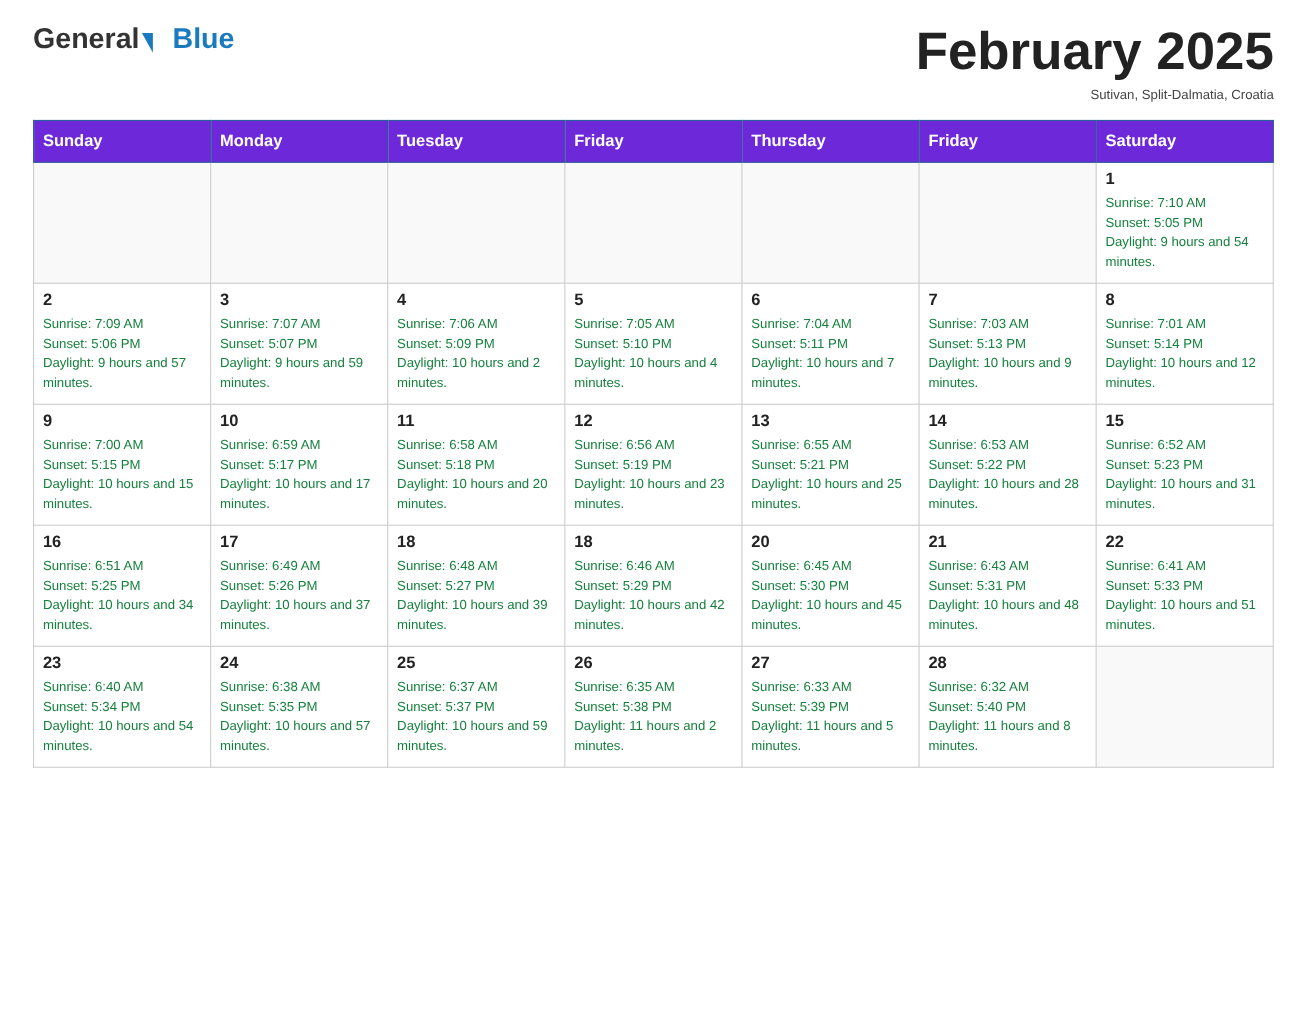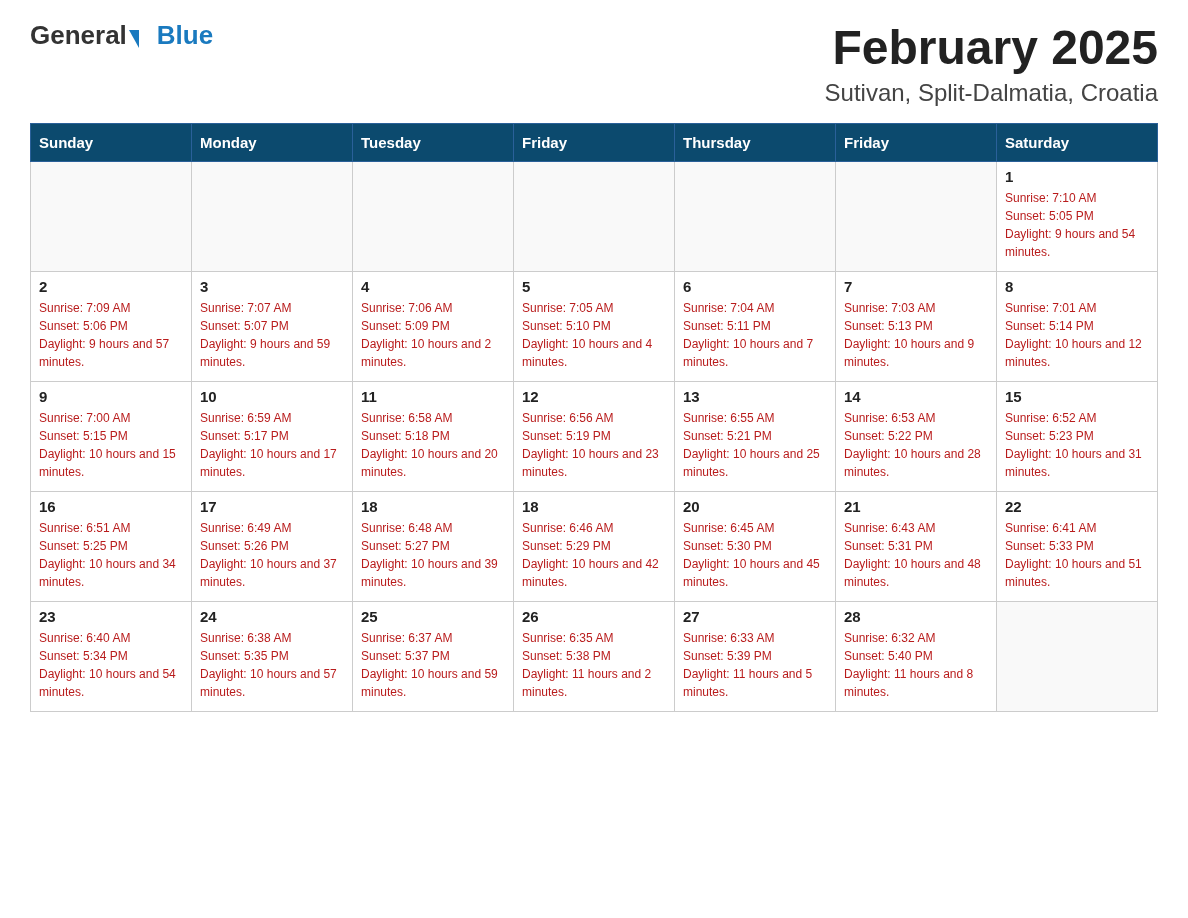--- a/index.html
+++ b/index.html
@@ -49,31 +49,31 @@
     }
     .title-block {
       text-align: right;
     }
     .main-title {
       font-size: 48px;
       font-weight: bold;
       color: #222;
     }
     .subtitle {
-      font-size: 24px;
+      font-size: 12px;
       color: #444;
       margin-top: 4px;
     }
     .calendar {
       width: 100%;
       border-collapse: collapse;
       border: 1px solid #aaa;
     }
     .calendar th {
-      background-color: #0c4a6e;
+      background-color: #6d28d9;
       color: #fff;
       font-size: 15px;
       font-weight: bold;
       padding: 10px 8px;
       text-align: left;
       border: 1px solid #2a6099;
     }
     .calendar td {
       vertical-align: top;
       padding: 6px 8px;
@@ -85,21 +85,21 @@
     }
     .day-number {
       font-size: 15px;
       font-weight: bold;
       color: #222;
       margin-bottom: 4px;
       display: block;
     }
     .day-info {
       font-size: 12px;
-      color: #b91c1c;
+      color: #15803d;
       line-height: 1.5;
     }
     .empty-cell {
       background: #f9f9f9;
     }
     tr.week-row td {
       height: 110px;
     }
   </style>
 </head>

